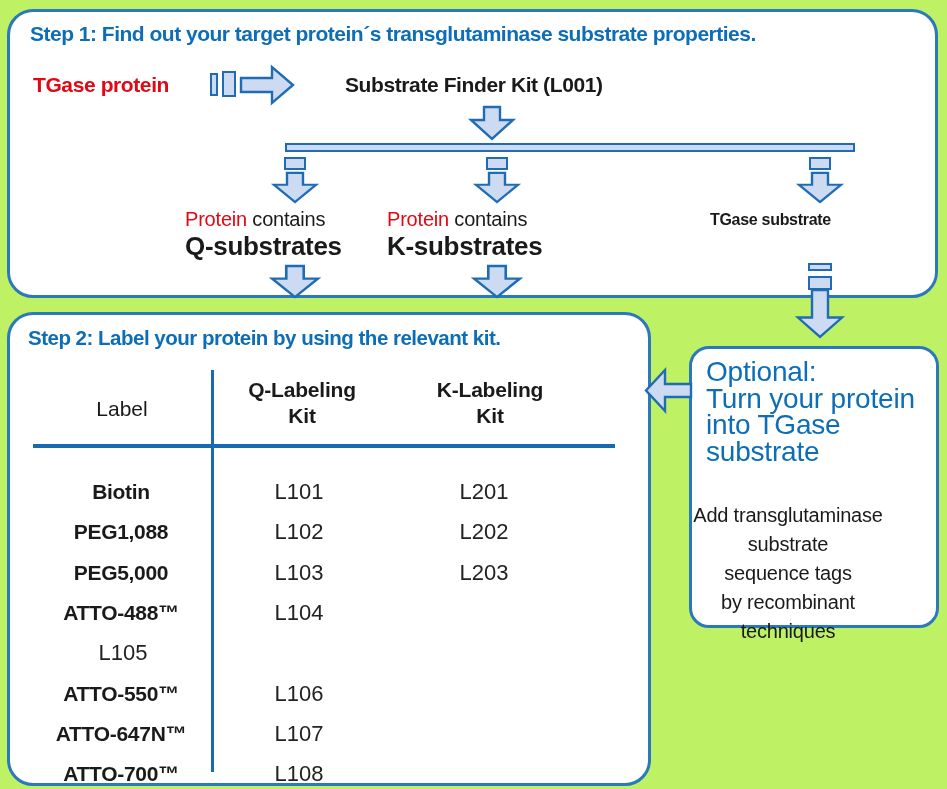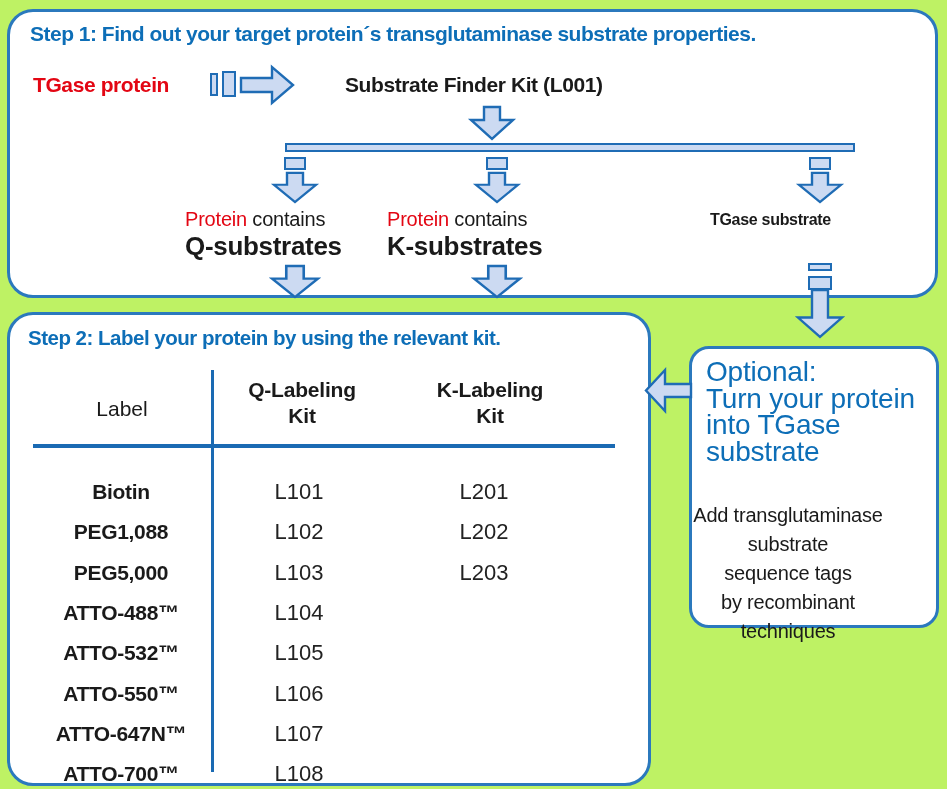--- a/index.html
+++ b/index.html
@@ -154,21 +154,20 @@
       <div class="tcell c-label">PEG5,000</div>
       <div class="tcell c-q">L103</div>
       <div class="tcell c-k">L203</div>
     </div>
     <div class="trow">
       <div class="tcell c-label">ATTO-488™</div>
       <div class="tcell c-q">L104</div>
       <div class="tcell c-k"></div>
     </div>
     <div class="trow">
-      <div class="tcell c-label">ATTO-532™</div>
       <div class="tcell c-q">L105</div>
       <div class="tcell c-k"></div>
     </div>
     <div class="trow">
       <div class="tcell c-label">ATTO-550™</div>
       <div class="tcell c-q">L106</div>
       <div class="tcell c-k"></div>
     </div>
     <div class="trow">
       <div class="tcell c-label">ATTO-647N™</div>

